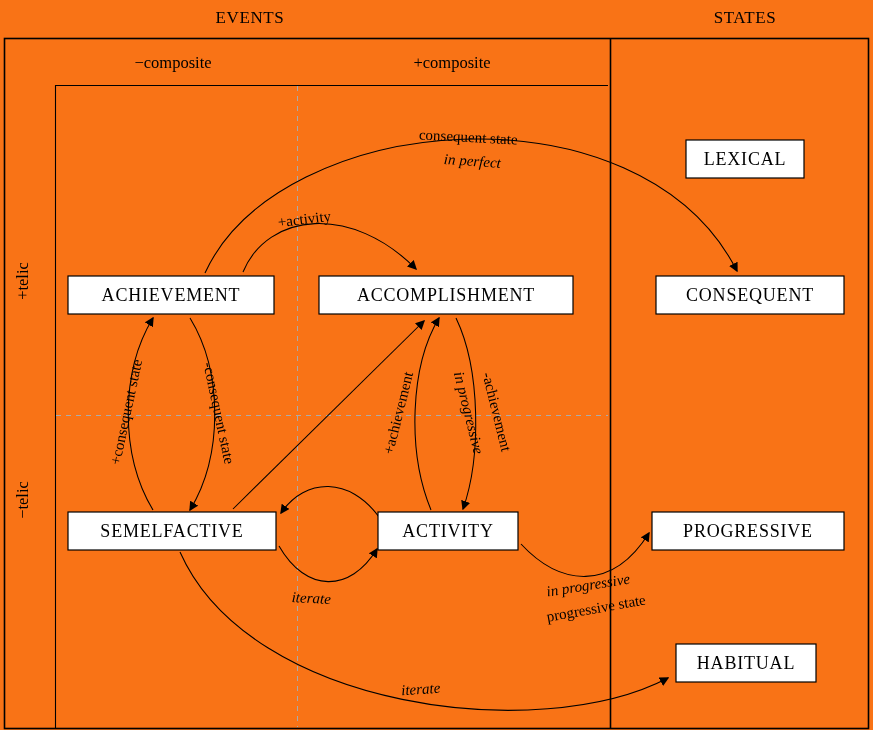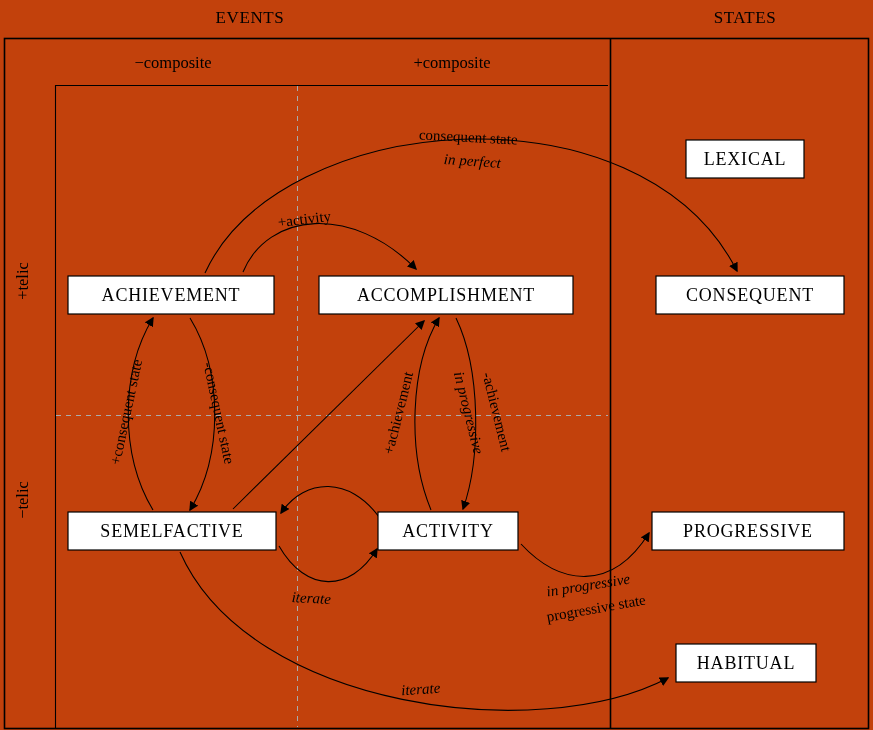--- a/index.html
+++ b/index.html
@@ -1,19 +1,19 @@
 <!DOCTYPE html>
 <html><head>
 <meta charset="utf-8">
 <style>
   html,body{margin:0;padding:0;background:#ffffff;}
   .canvas{
     position:relative;
     width:873px;height:730px;
-    background:#c2410c;
+    background:#f97316;
     font-family:"Liberation Serif","DejaVu Serif",serif;
   }
   svg{display:block;}
   .frame{fill:none;stroke:#000;stroke-width:1.6;}
   .thin{fill:none;stroke:#000;stroke-width:1.1;}
   .dash{fill:none;stroke:#ababab;stroke-width:1;stroke-dasharray:5 5;}
   .edge{fill:none;stroke:#000;stroke-width:1.05;}
   .nodebox{fill:#ffffff;stroke:#000;stroke-width:1.2;}
   text{fill:#000;font-family:"Liberation Serif","DejaVu Serif",serif;}
   .nodelabel{font-size:18px;letter-spacing:0.8px;text-anchor:middle;}

